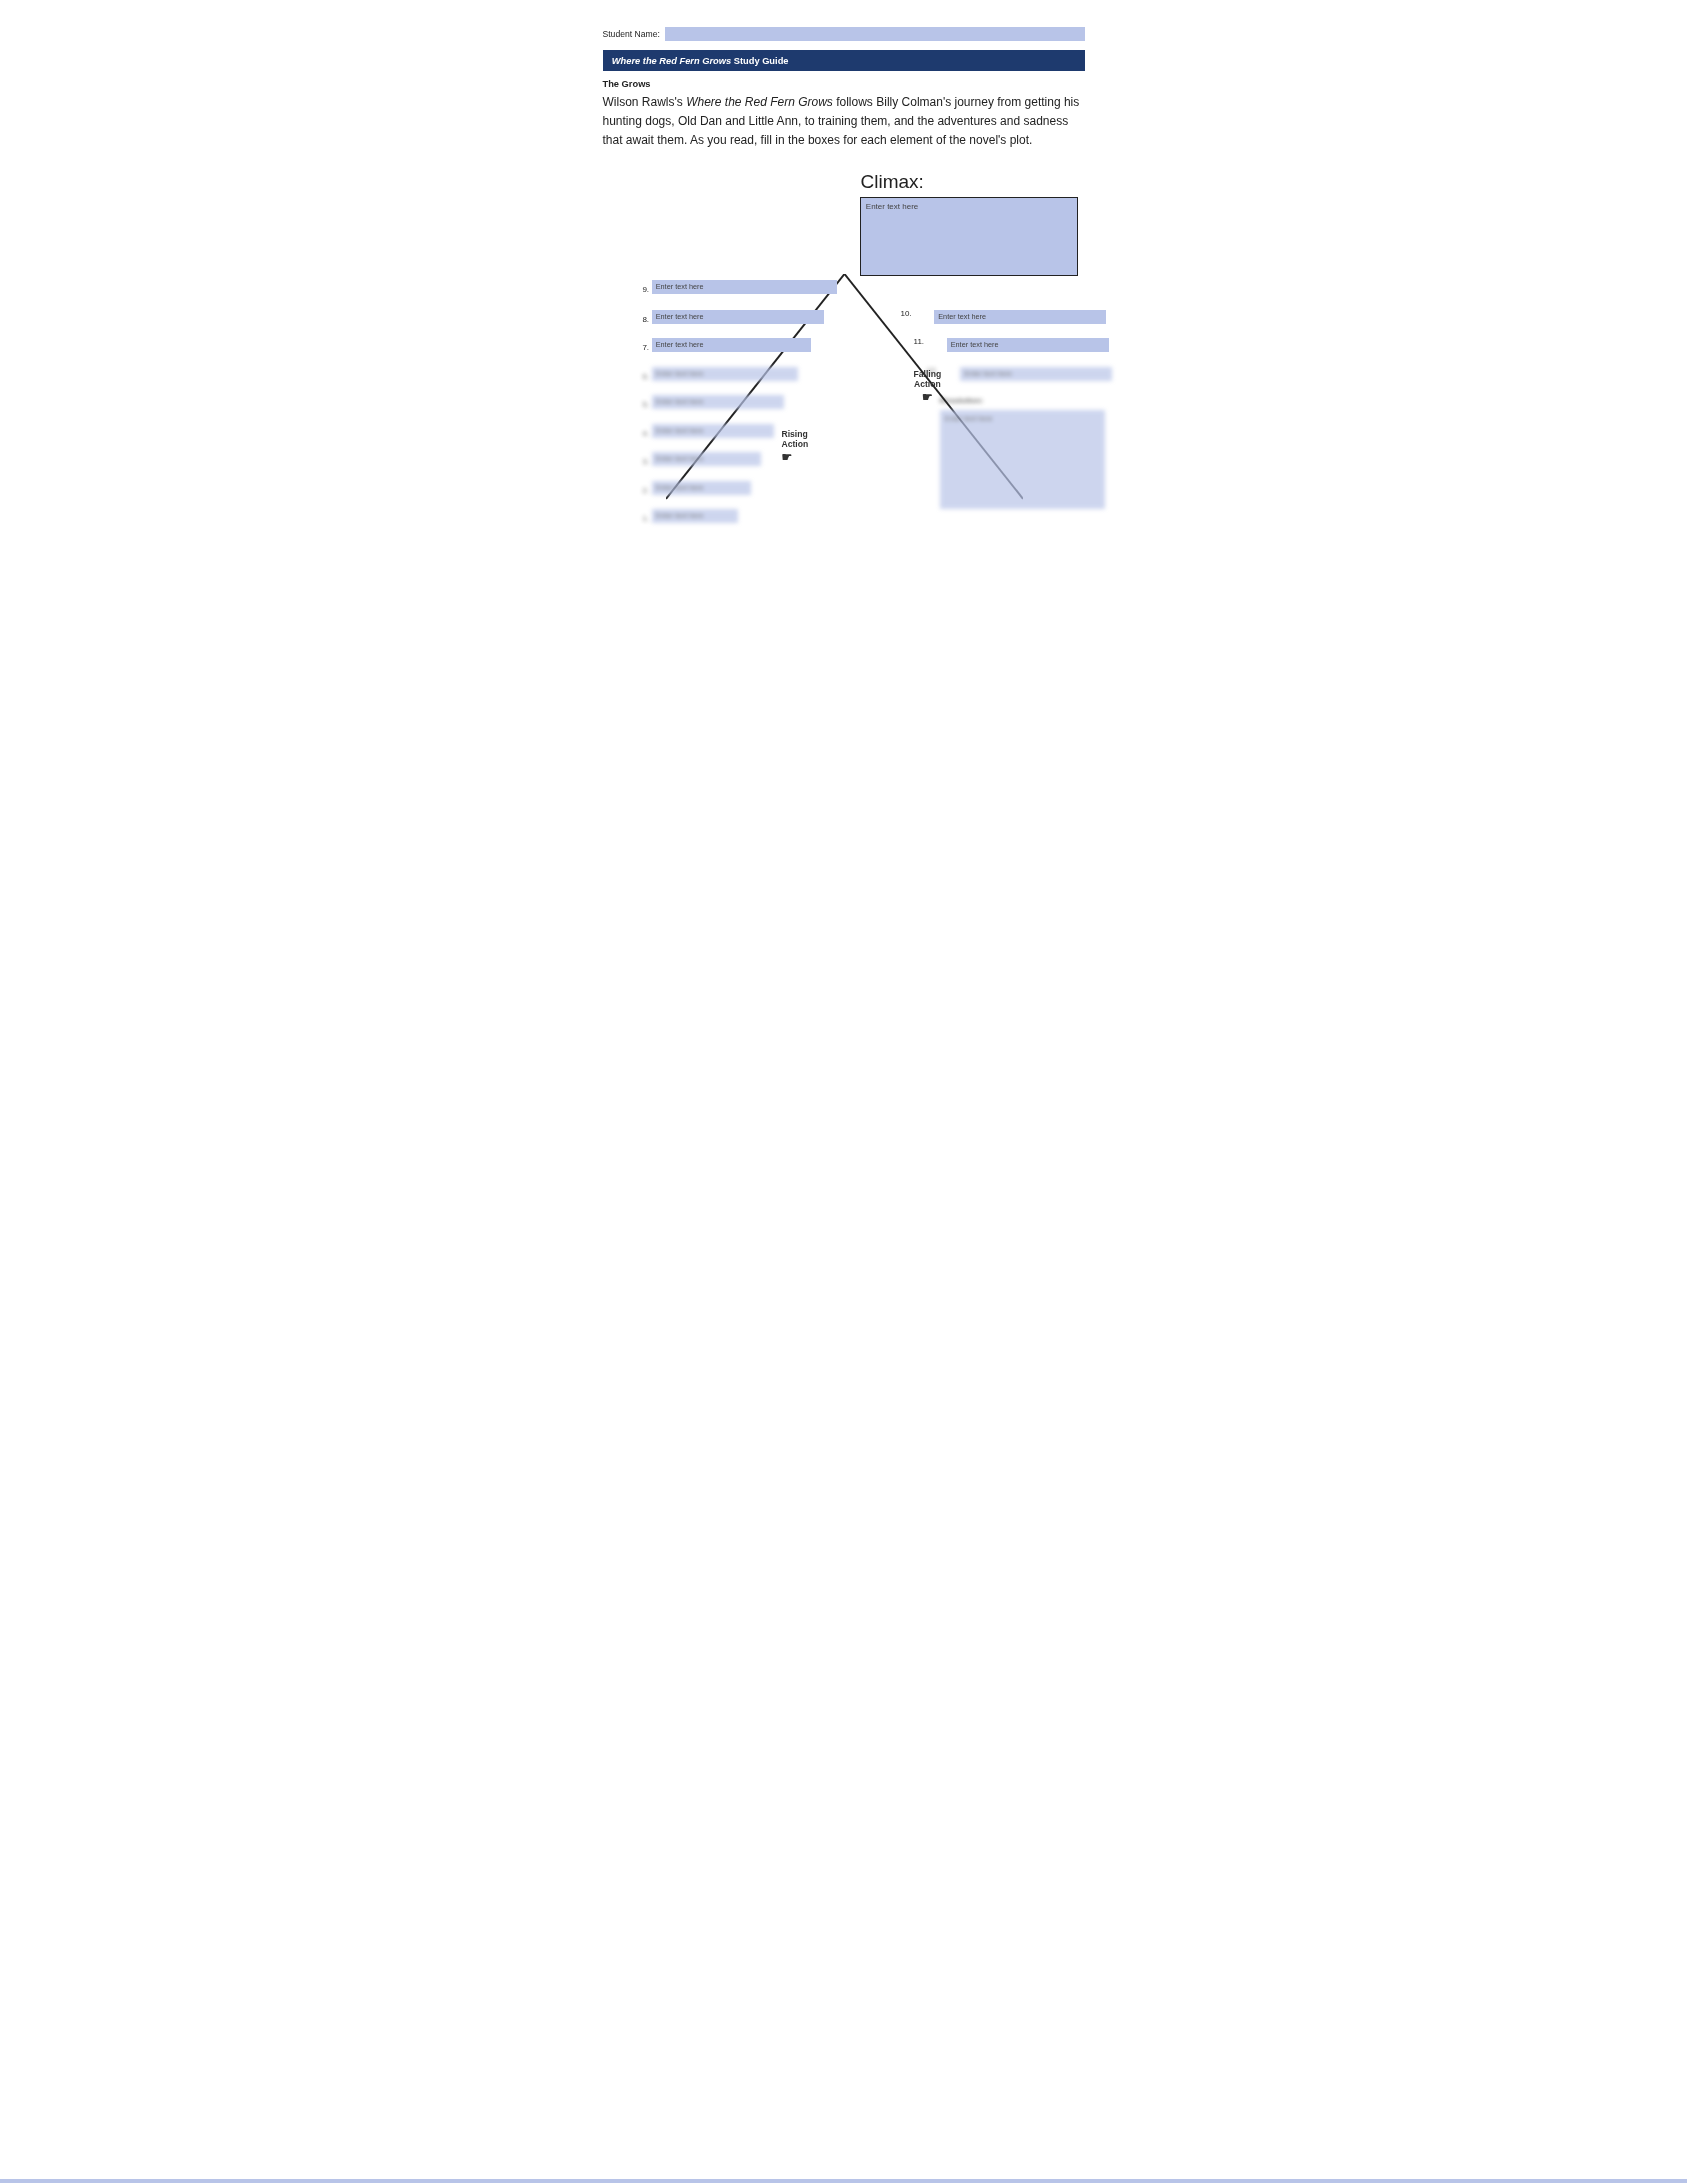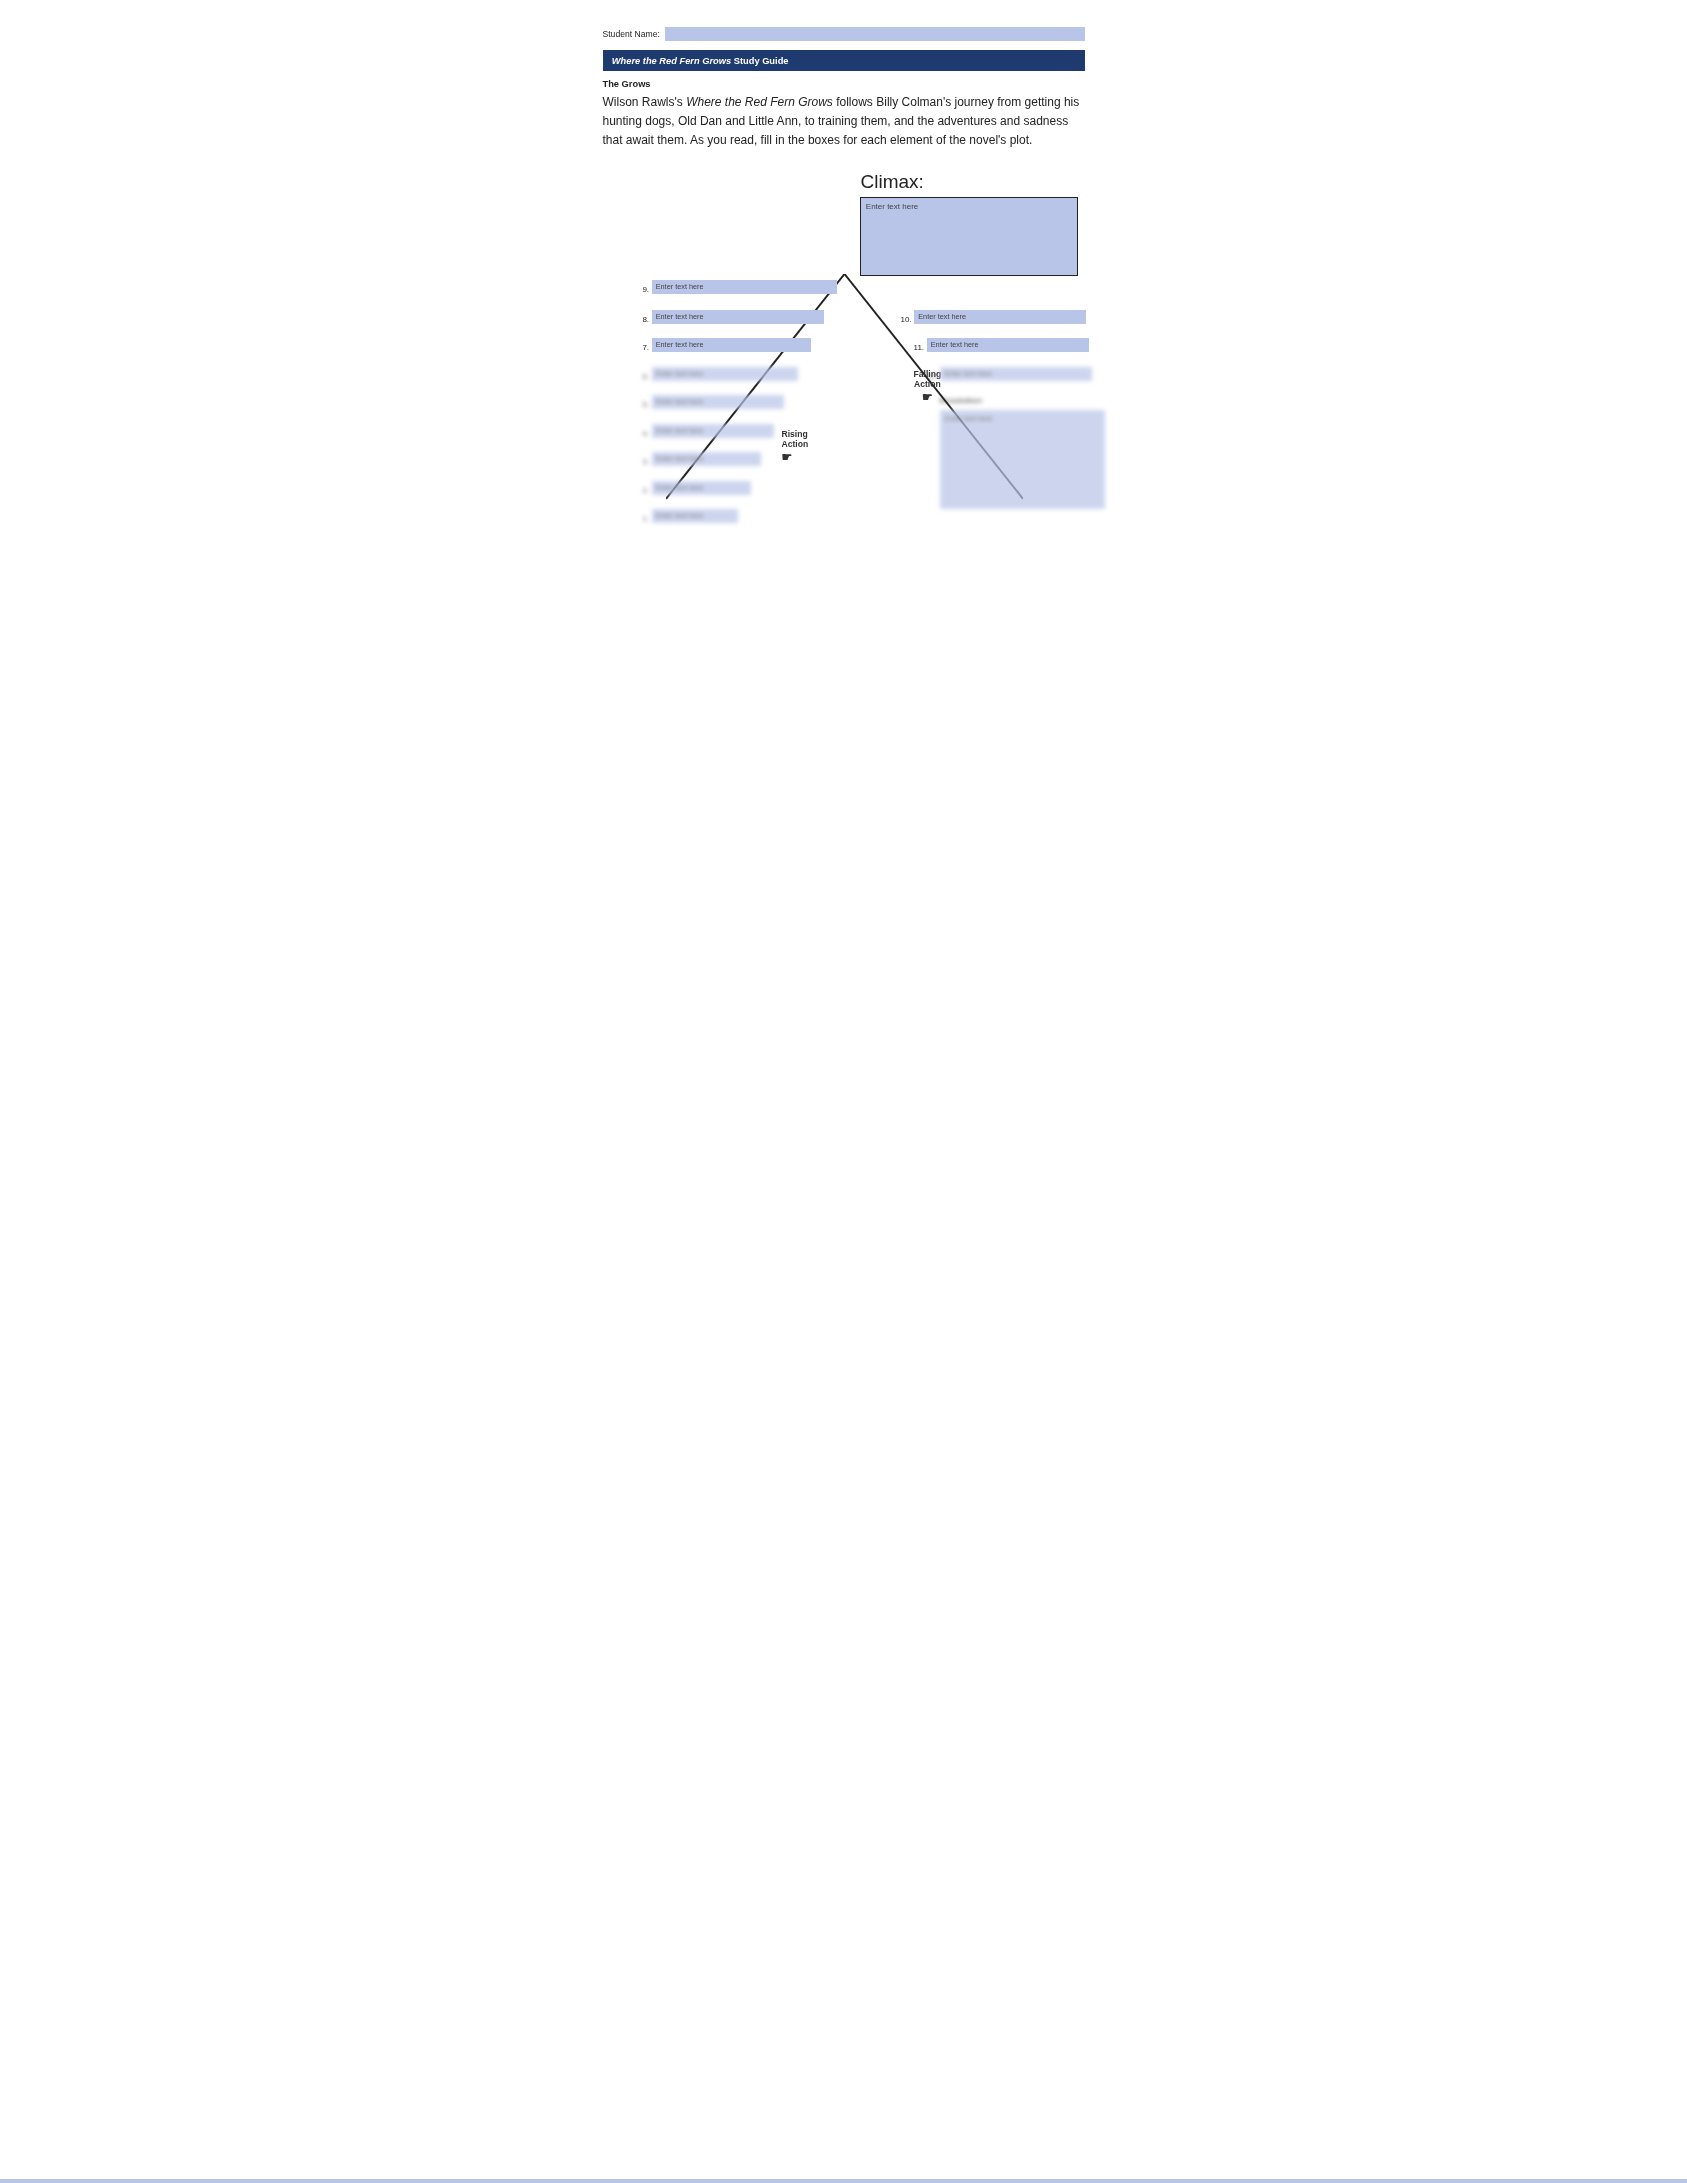--- a/index.html
+++ b/index.html
@@ -133,21 +133,22 @@
       color: #444;
       height: 14.6px;
       display: flex;
       align-items: center;
       overflow: hidden;
     }
     
     .right-box-row {
       position: absolute;
       display: flex;
-      align-items: flex-end;
+      align-items: flex-start;
+      gap: 20px;
     }
 
     
     .blurred {
       filter: blur(2px);
       opacity: 0.7;
     }
 
     .footer-bar {
       position: fixed;

